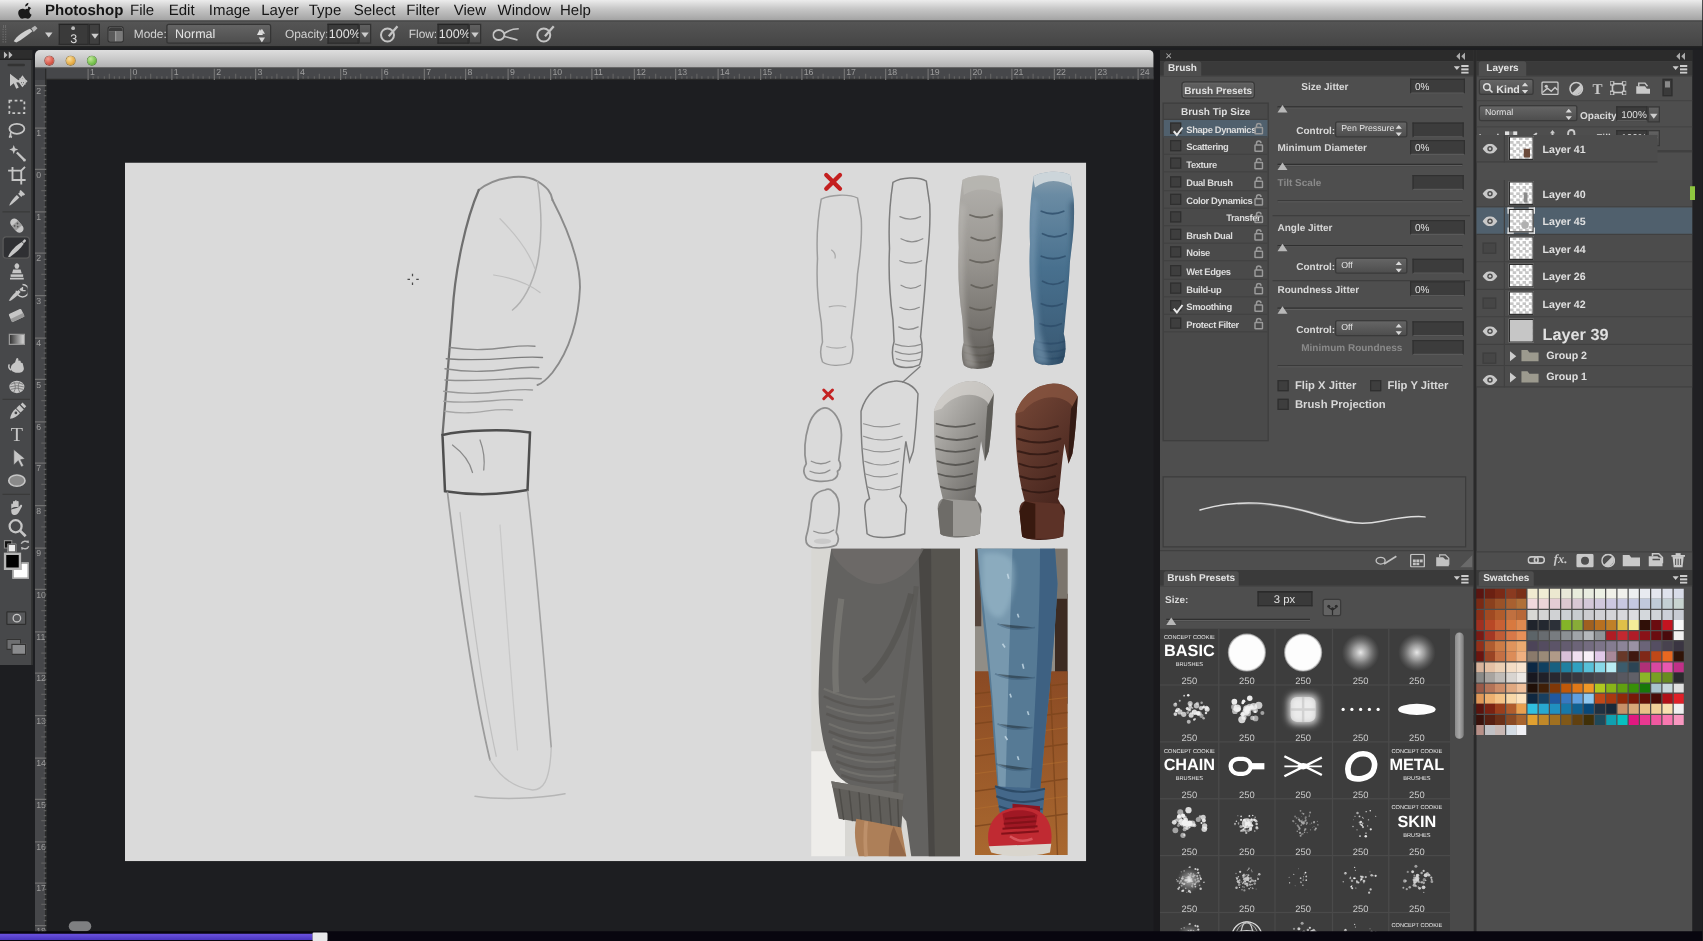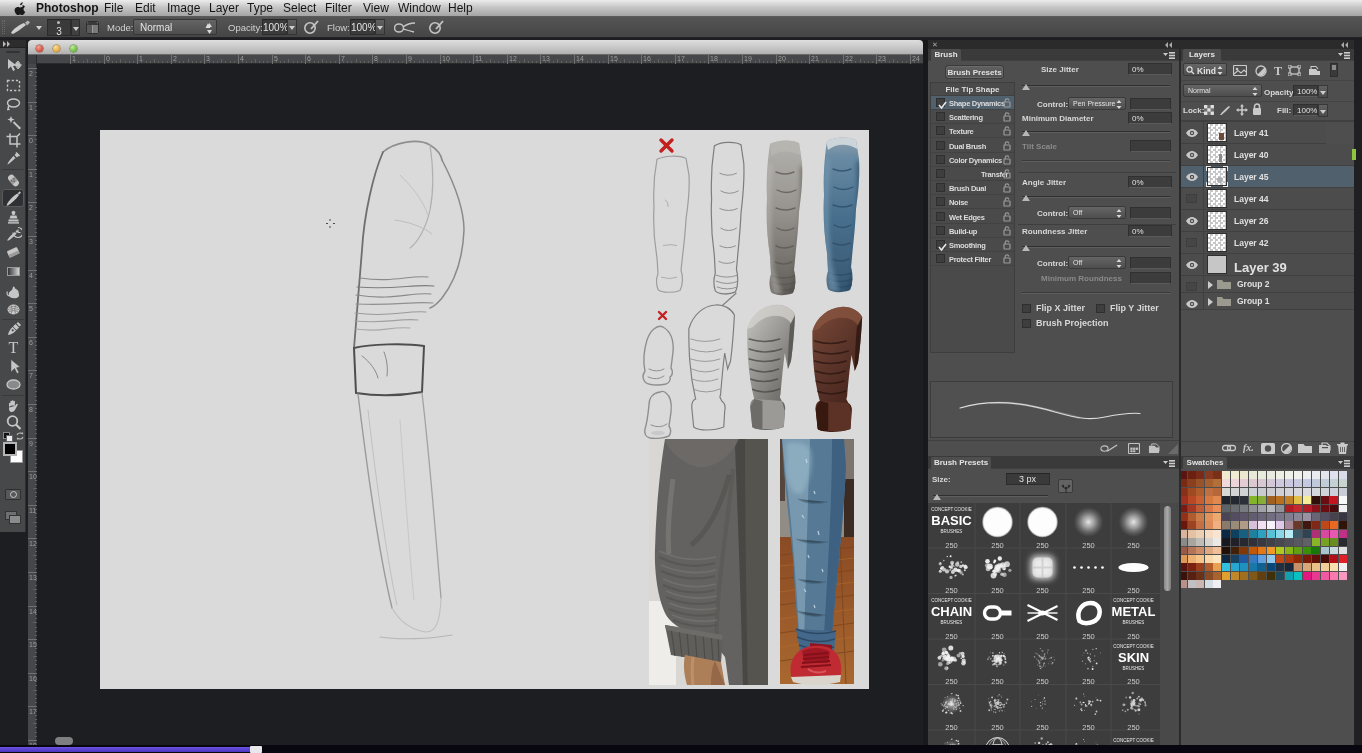--- a/index.html
+++ b/index.html
@@ -893,21 +893,21 @@
 <div class="abs tabbar" style="left:928px;top:49px;width:251px;height:12px;border-bottom:1px solid #404040;"></div>
 <div class="abs tab" style="left:931px;top:49px;width:30px;height:12px;text-align:center;line-height:12px;font-size:8px;">Brush</div>
 <svg class="abs" style="left:1163px;top:52px" width="12" height="7" viewBox="0 0 12 7">
     <path d="M0 1l2.5 3L5 1z" fill="#ccc"></path>
     <rect x="6" y="0" width="6" height="1.6" fill="#ccc"></rect>
     <rect x="6" y="2.7" width="6" height="1.6" fill="#ccc"></rect>
     <rect x="6" y="5.4" width="6" height="1.6" fill="#ccc"></rect>
   </svg>
 <div class="abs" style="left:946px;top:66px;width:57px;height:12px;background:linear-gradient(#5f5f5f,#525252);border:1px solid #6a6a6a;outline:1px solid #3a3a3a;border-radius:2px;color:#e0e0e0;font-size:8px;font-weight:bold;text-align:center;line-height:11px;white-space:nowrap;">Brush Presets</div>
 <div class="abs" style="left:930px;top:82px;width:85px;height:271px;background:#4a4a4a;border:1px solid #3e3e3e;"></div>
-<div class="abs" style="left:931px;top:83px;width:83px;height:13px;color:#dedede;font-size:8px;font-weight:bold;text-align:center;line-height:13px;border-bottom:1px solid #404040;">File Tip Shape</div>
+<div class="abs" style="left:931px;top:83px;width:83px;height:13px;color:#dedede;font-size:8px;font-weight:bold;text-align:center;line-height:13px;border-bottom:1px solid #404040;">Brush Tip Size</div>
 <div class="abs" style="left:931px;top:96px;width:83px;height:14px;background:#50606d;border-bottom:1px solid #424242;">
     <div style="position:absolute;left:5px;top:2px;width:9px;height:9px;background:#3e3e3e;border:1px solid #2f2f2f;">
       <svg style="position:absolute;left:1px;top:2px" width="9" height="9" viewBox="0 0 9 9">
         <path d="M1 4l2.5 3L8 1" stroke="#e8e8e8" stroke-width="1.6" fill="none"></path>
       </svg>
     </div>
     <div style="position:absolute;left:18px;top:3px;font-size:7.5px;font-weight:bold;color:#dcdcdc;white-space:nowrap;letter-spacing:-0.3px;">Shape Dynamics</div>
     <svg style="position:absolute;right:3px;top:2px" width="8" height="10" viewBox="0 0 8 10">
       <rect x="1" y="4" width="6" height="5" rx="0.5" fill="none" stroke="#9a9a9a" stroke-width="1.2"></rect>
       <path d="M2.2 4V2.6a1.8 1.8 0 0 1 3.6 0" fill="none" stroke="#9a9a9a" stroke-width="1.2"></path>
@@ -2017,21 +2017,21 @@
     <path d="M2.5 5 V3.5 a2.5 2.5 0 0 1 5 0 V5" fill="none" stroke="#c9c9c9" stroke-width="1.5"></path>
   </svg>
 <div class="abs" style="left:1277px;top:106px;font-size:8px;font-weight:bold;color:#d8d8d8;white-space:nowrap;">Fill:</div>
 <div class="abs" style="left:1293px;top:104px;width:25px;height:12px;background:#3c3c3c;border:1px solid #303030;border-bottom-color:#5a5a5a;color:#e0e0e0;font-size:8px;line-height:11px;">
     <span style="position:absolute;left:3px;top:0px;">100%</span>
   </div>
 <div class="abs" style="left:1318px;top:104px;width:10px;height:13px;background:linear-gradient(#626262,#4c4c4c);border:1px solid #383838;">
     <div style="margin:5px auto 0;width:0;height:0;border-left:3px solid transparent;border-right:3px solid transparent;border-top:4px solid #ccc;"></div>
   </div>
 <div class="abs" style="left:1181px;top:120px;width:173px;height:2px;background:#404040;"></div>
-<div class="abs" style="left:1181px;top:122px;width:145px;height:22px;background:#4c4c4c;border-bottom:1px solid #404040;">
+<div class="abs" style="left:1181px;top:108px;width:145px;height:22px;background:#4c4c4c;border-bottom:1px solid #404040;">
     <svg style="position:absolute;left:5px;top:7px" width="12" height="8" viewBox="0 0 12 8">
       <path d="M0 4 C2 1 4 0 6 0 C8 0 10 1 12 4 C10 7 8 8 6 8 C4 8 2 7 0 4z" fill="#c9c9c9"></path>
       <circle cx="6" cy="4" r="2.2" fill="#4e4e4e"></circle>
       <circle cx="6" cy="4" r="1" fill="#c9c9c9"></circle>
     </svg>
     <div style="position:absolute;left:22px;top:0;width:1px;height:22px;background:#404040;"></div>
     <div style="position:absolute;left:26px;top:1px;width:20px;height:19px;background:repeating-conic-gradient(#c6c6c6 0 25%,#ffffff 0 50%) 0 0/5px 5px;background-color:#fff;border:1px solid #2e2e2e;">
       <div style="position:absolute;right:2px;bottom:1px;width:5px;height:7px;background:#6b4a3a;"></div>
     </div>
     <div style="position:absolute;left:53px;top:6px;font-size:8.5px;font-weight:bold;color:#e0e0e0;">Layer 41</div>

